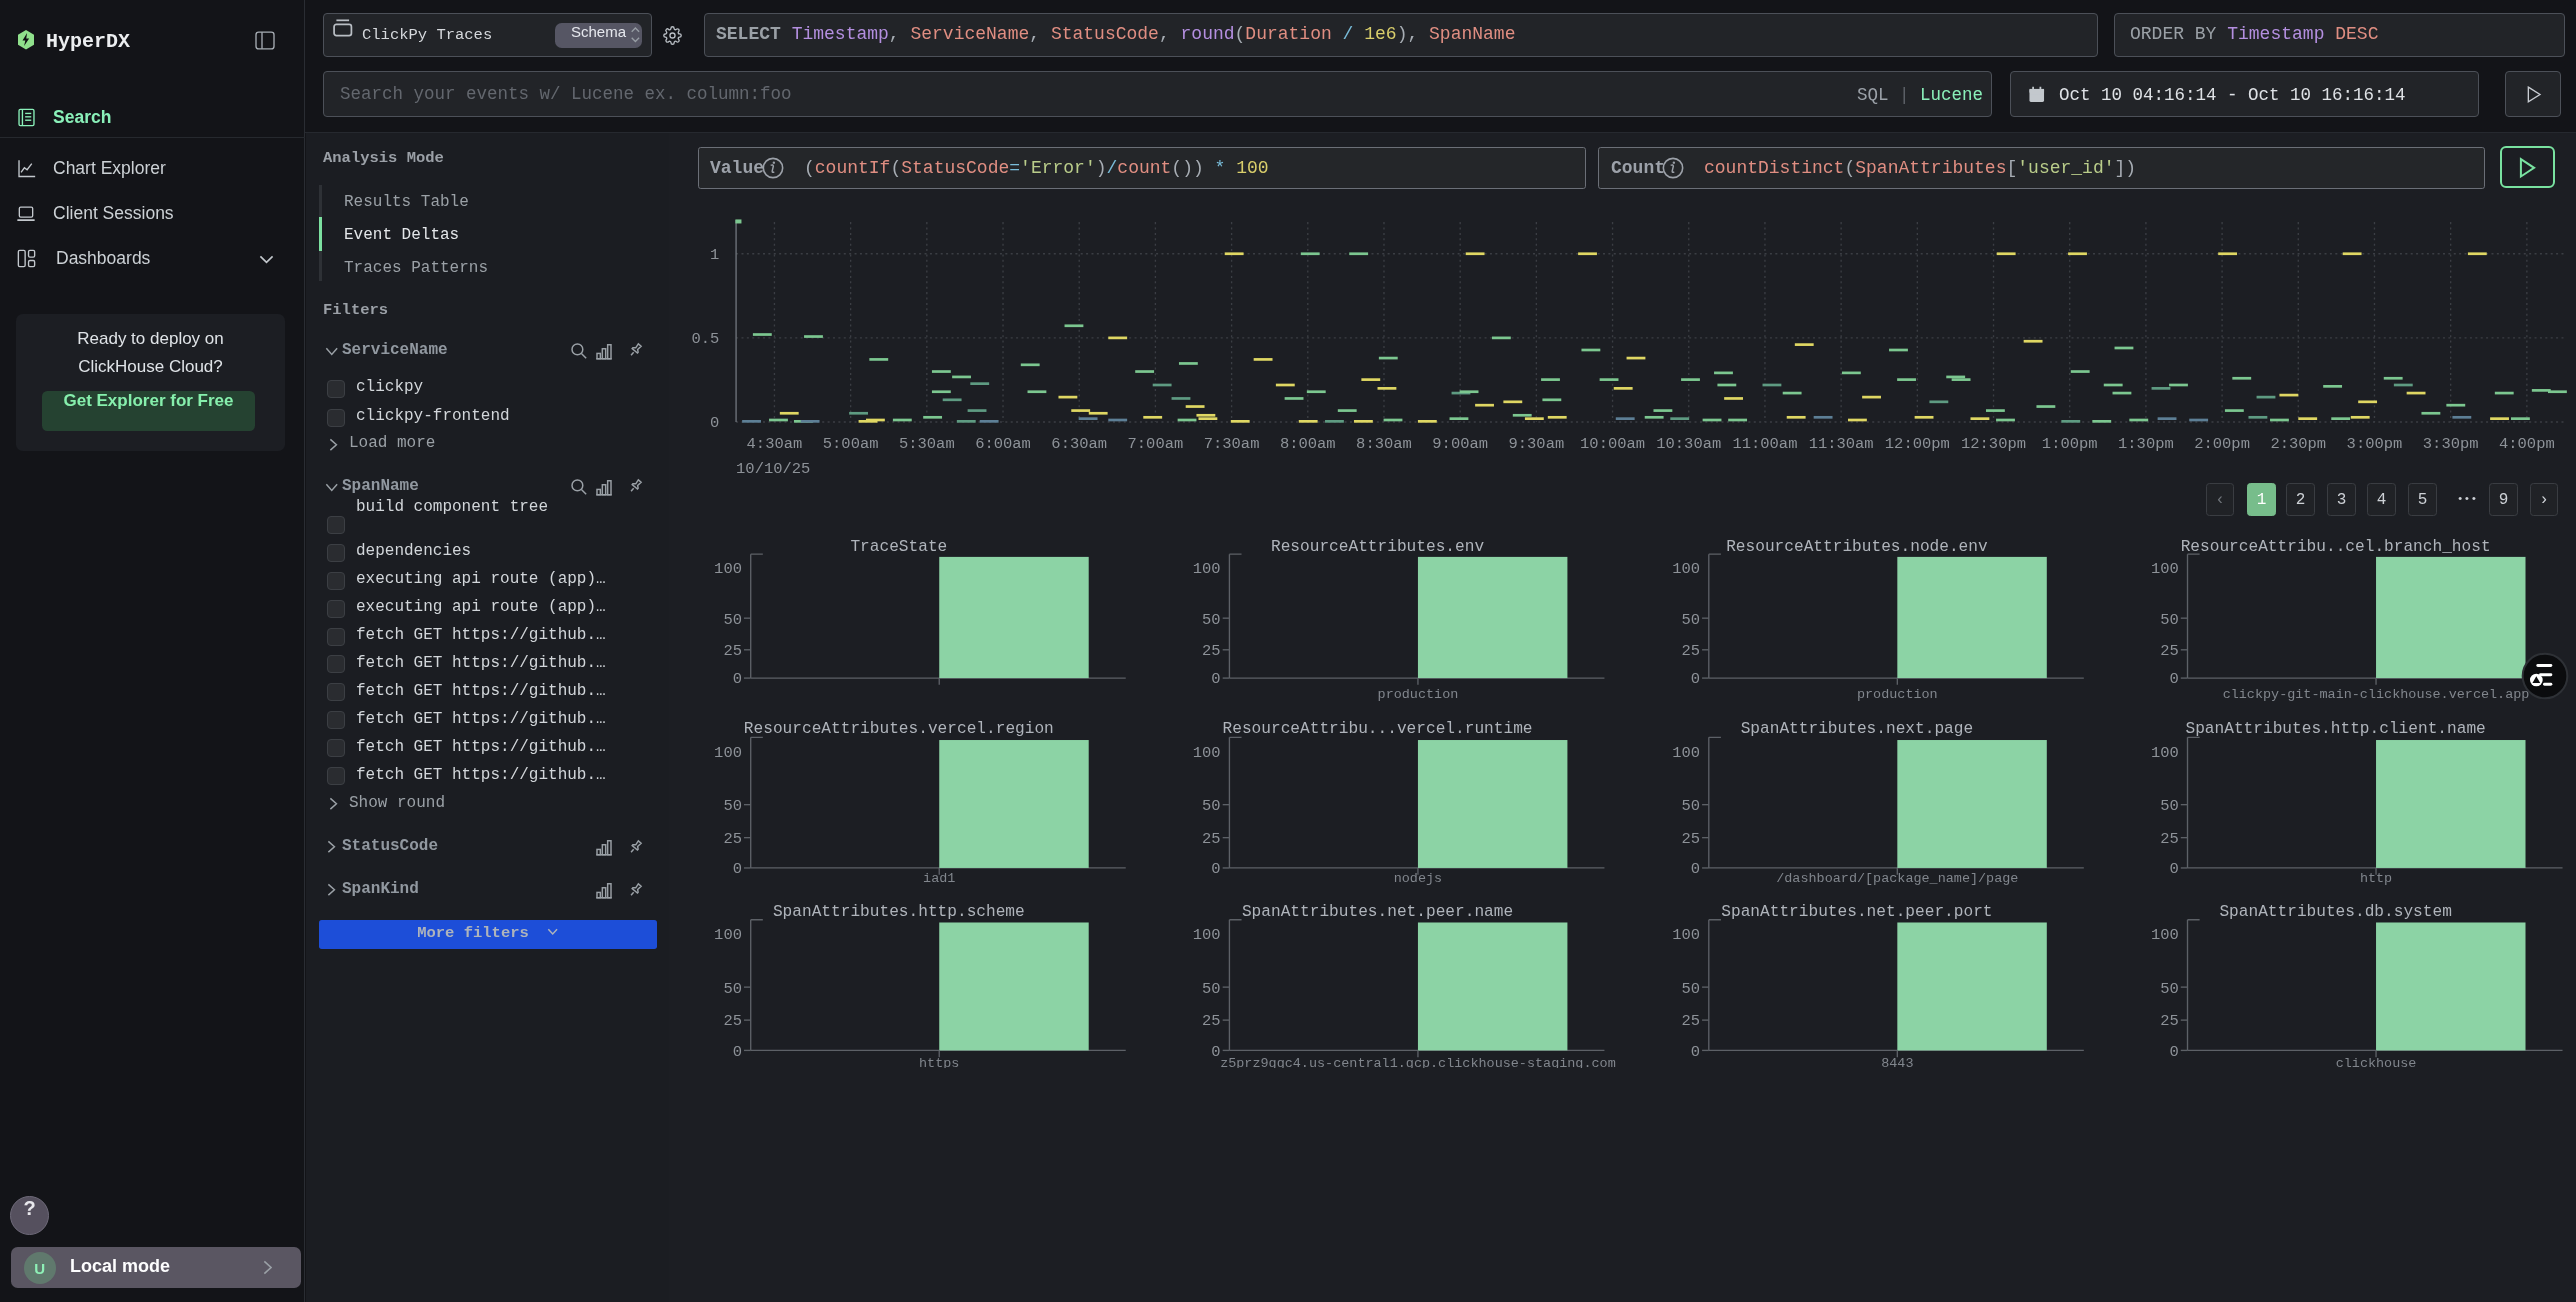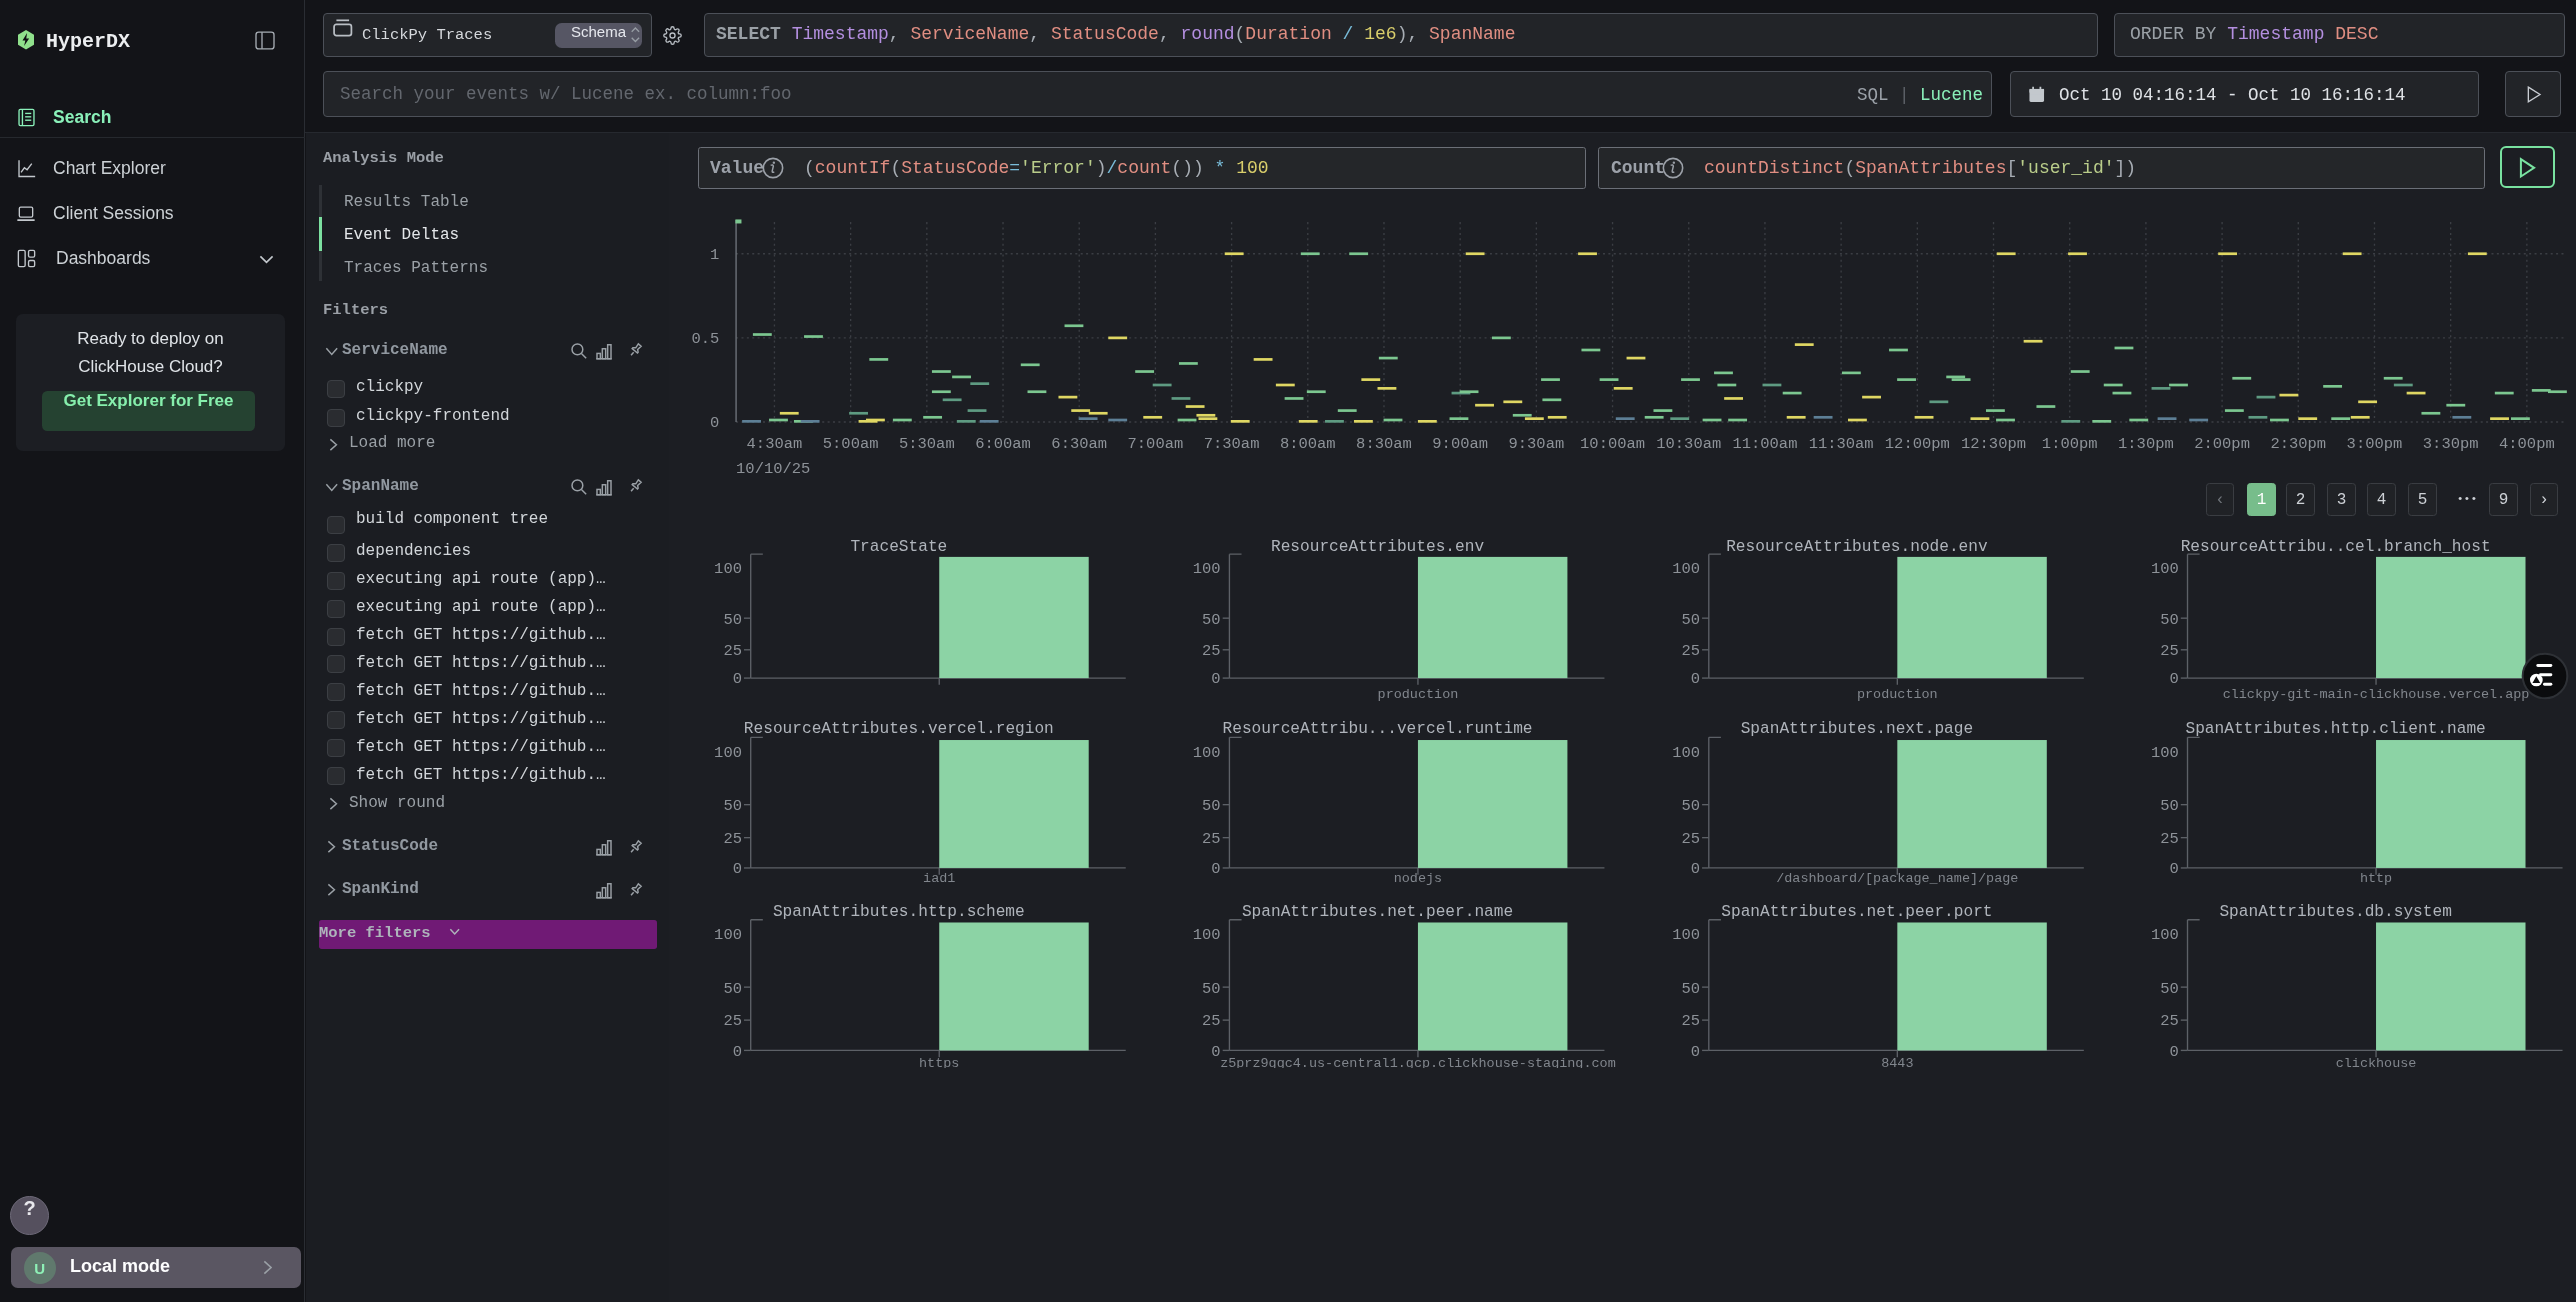--- a/index.html
+++ b/index.html
@@ -160,21 +160,21 @@
         <rect x="11" y="10" width="5" height="15"></rect>
         <rect x="19" y="4" width="5" height="21"></rect>
       </svg></div>
     <div class="abs" style="left:627px;top:477px"><svg width="17.5" height="17.5" viewBox="0 0 24 24" fill="none" stroke="#9aa0a6" stroke-width="2">
         <g transform="rotate(40 12 12)">
           <path d="M12 16.5 v5.5"></path>
           <path d="M9.5 3.5 h5 l-.8 6.5 3 2.5 v1.5 h-9.4 v-1.5 l3-2.5 Z"></path>
         </g>
       </svg></div>
     <div class="abs cb" style="left:327px;top:516px"></div>
-    <div class="abs cl" style="left:356px;top:510px">build component tree</div>
+    <div class="abs cl" style="left:356px;top:498px">build component tree</div>
     <div class="abs cb" style="left:327px;top:544px"></div>
     <div class="abs cl" style="left:356px;top:542px">dependencies</div>
     <div class="abs cb" style="left:327px;top:572px"></div>
     <div class="abs cl" style="left:356px;top:570px">executing api route (app)…</div>
     <div class="abs cb" style="left:327px;top:600px"></div>
     <div class="abs cl" style="left:356px;top:598px">executing api route (app)…</div>
     <div class="abs cb" style="left:327px;top:628px"></div>
     <div class="abs cl" style="left:356px;top:626px">fetch GET https://github.…</div>
     <div class="abs cb" style="left:327px;top:655px"></div>
     <div class="abs cl" style="left:356px;top:654px">fetch GET https://github.…</div>
@@ -215,21 +215,21 @@
         <rect x="3" y="17" width="5" height="8"></rect>
         <rect x="11" y="10" width="5" height="15"></rect>
         <rect x="19" y="4" width="5" height="21"></rect>
       </svg></div>
     <div class="abs" style="left:627px;top:881px"><svg width="17.5" height="17.5" viewBox="0 0 24 24" fill="none" stroke="#9aa0a6" stroke-width="2">
         <g transform="rotate(40 12 12)">
           <path d="M12 16.5 v5.5"></path>
           <path d="M9.5 3.5 h5 l-.8 6.5 3 2.5 v1.5 h-9.4 v-1.5 l3-2.5 Z"></path>
         </g>
       </svg></div>
-    <div class="abs" style="left:319px;top:920px;width:338px;height:29px;background:#701a75;border-radius:2.7px;text-align:left;line-height:29px"><span style="font:bold 15.5px 'Liberation Mono',monospace;color:#aeb4bb">More filters&nbsp;&nbsp;</span><svg width="11.4" height="7.4" viewBox="0 0 17 11" fill="none" stroke="#aeb4bb" stroke-width="2.2" style="vertical-align:1.3px">
+    <div class="abs" style="left:319px;top:920px;width:338px;height:29px;background:#1d4ed8;border-radius:2.7px;text-align:center;line-height:29px"><span style="font:bold 15.5px 'Liberation Mono',monospace;color:#aeb4bb">More filters&nbsp;&nbsp;</span><svg width="11.4" height="7.4" viewBox="0 0 17 11" fill="none" stroke="#aeb4bb" stroke-width="2.2" style="vertical-align:1.3px">
         <path d="M2 2 L8.5 9 L15 2"></path>
       </svg></div>
 
 <div class="abs" style="left:698px;top:147px;width:888px;height:42px;background:#242629;border:1.3px solid #6b6f77;border-radius:2.7px"></div>
 <div class="abs" style="left:710px;top:158px;font:bold 18px 'Liberation Mono',monospace;color:#9ca1a9">Value</div>
 <div class="abs" style="left:762px;top:157px"><svg width="22" height="22" viewBox="0 0 33 33" fill="none">
         <circle cx="16.5" cy="16.5" r="14.5" stroke="#9ca1a9" stroke-width="2.4"></circle>
         <path d="M13 12.5 q3.5-1.8 4 1.2 l-1.7 7.6 q-.4 2.4 3.1 1.2" stroke="#9ca1a9" stroke-width="2.2" fill="none"></path>
         <circle cx="17.8" cy="8.5" r="1.8" fill="#9ca1a9"></circle>
       </svg></div>

